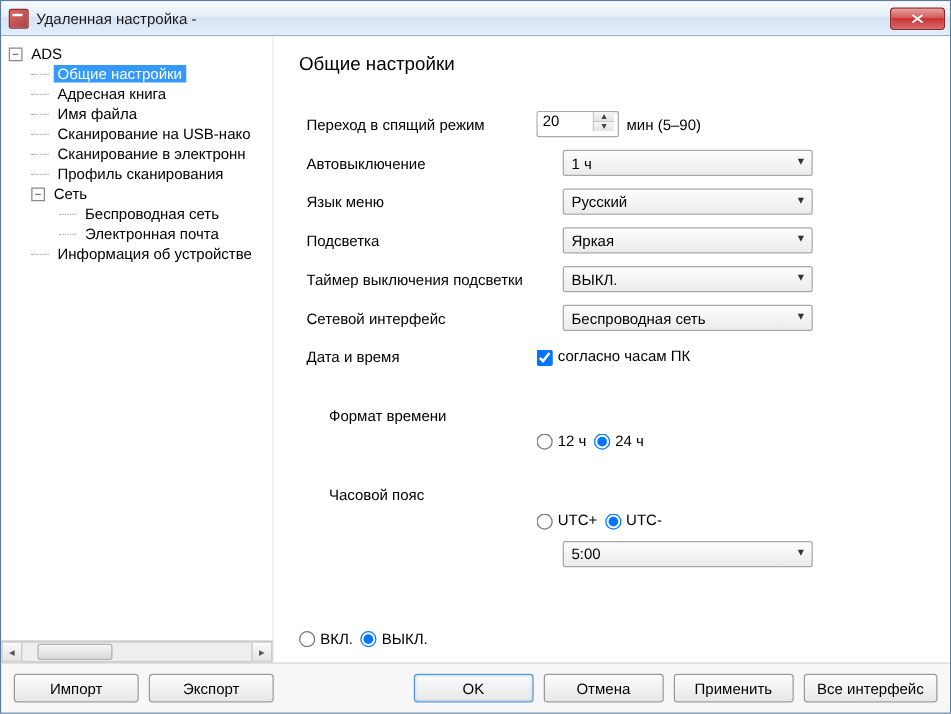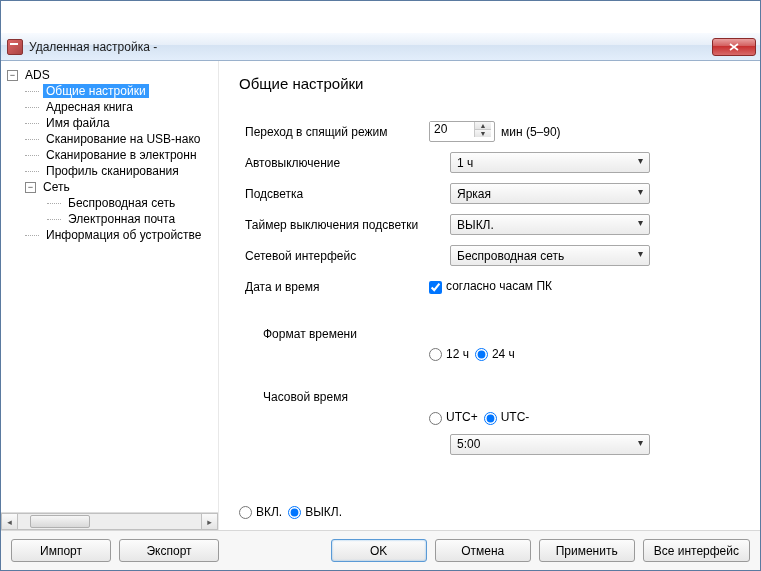--- a/index.html
+++ b/index.html
@@ -16,21 +16,20 @@
     overflow: hidden;
   }
   .titlebar {
     height: 28px;
     background: linear-gradient(to bottom, #f8fbff 0%, #e6eef8 45%, #d5e3f3 46%, #e3eefb 100%);
     border-bottom: 1px solid #9ab1cc;
     display: flex;
     align-items: center;
     padding: 0 4px 0 6px;
     color: #1a1a1a;
-    margin-top: 32px;
   }
   .titlebar .app-icon {
     width: 16px; height: 16px; margin-right: 6px;
     background: linear-gradient(135deg,#d66,#a44);
     border:1px solid #833; border-radius:2px;
     position:relative;
   }
   .titlebar .app-icon::after{content:"";position:absolute;top:3px;left:2px;width:8px;height:2px;background:#fff;}
   .titlebar .title { flex:1; font-size:12px; }
   .close-btn {
@@ -222,20 +221,26 @@
       </div>
     </div>
 
     <div class="form-row">
       <div class="label">Автовыключение</div>
       <div class="ctrl">
           <span class="select-wrap"><select class="win"><option>1 ч</option></select></span>
         </div>
     </div>
 
+    <div class="form-row">
+      <div class="label">Язык меню</div>
+      <div class="ctrl">
+          <span class="select-wrap"><select class="win"><option>Русский</option></select></span>
+        </div>
+    </div>
 
     <div class="form-row">
       <div class="label">Подсветка</div>
       <div class="ctrl">
           <span class="select-wrap"><select class="win"><option>Яркая</option></select></span>
         </div>
     </div>
 
     <div class="form-row">
       <div class="label">Таймер выключения подсветки</div>
@@ -260,21 +265,21 @@
 
     <div class="form-row">
       <div class="label sub">Формат времени</div>
       <div class="ctrl radio-group">
         <label><input type="radio" name="tf" style=""><span>12 ч</span></label>
         <label><input type="radio" name="tf" checked="" style=""><span>24 ч</span></label>
       </div>
     </div>
 
     <div class="form-row">
-      <div class="label sub">Часовой время</div>
+      <div class="label sub">Часовой пояс</div>
       <div class="ctrl radio-group">
         <label><input type="radio" name="tz" style=""><span>UTC+</span></label>
         <label><input type="radio" name="tz" checked="" style=""><span>UTC-</span></label>
       </div>
     </div>
 
     <div class="form-row">
       <div class="label sub"></div>
       <div class="ctrl">
           <span class="select-wrap"><select class="win"><option>5:00</option></select></span>

